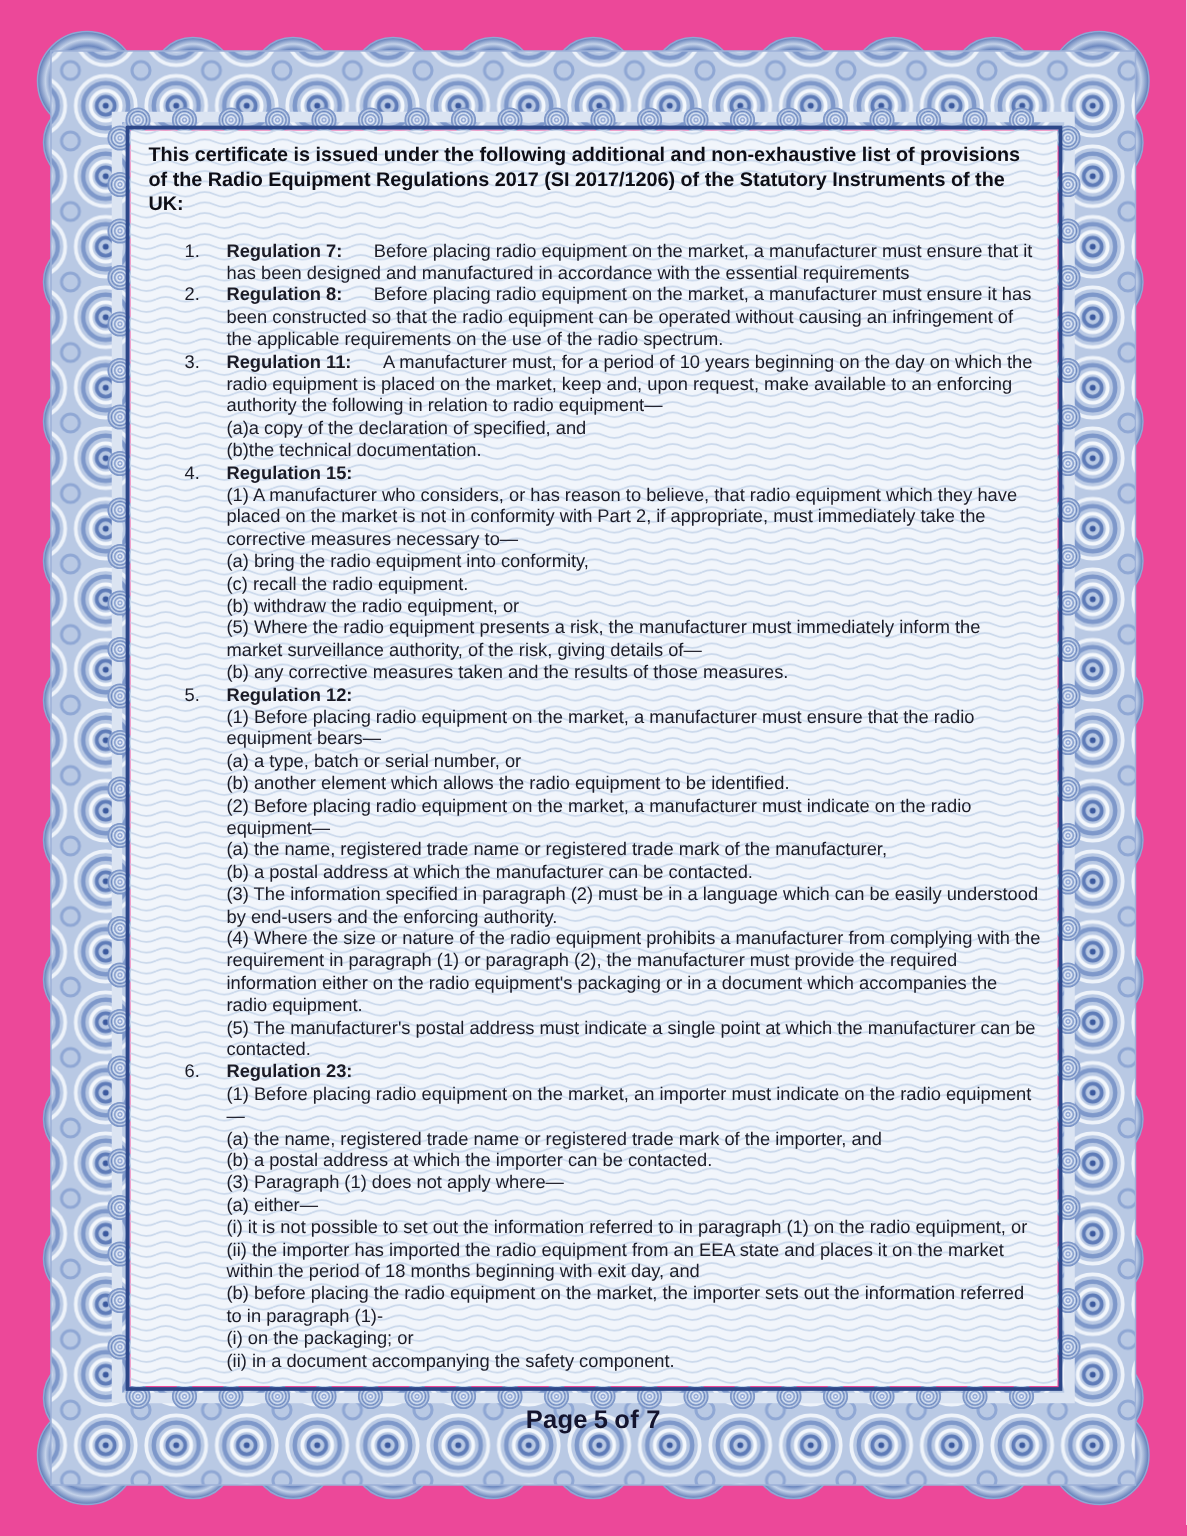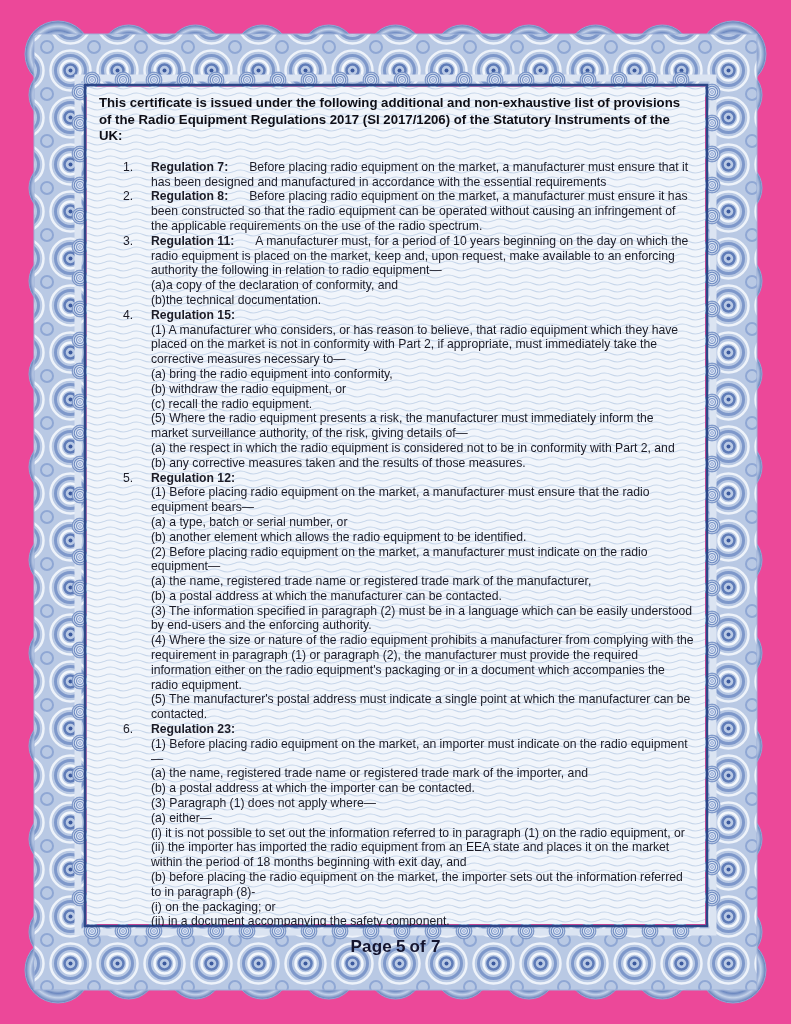--- a/index.html
+++ b/index.html
@@ -272,44 +272,43 @@
             </span>
           </span>
         </li>
 
         <li class="reg">
           <span class="reg-num">3.</span>
           <span class="reg-body">
             <span class="reg-title">Regulation 11:</span><span class="reg-text">A manufacturer must, for a period of 10 years beginning on the day on which the radio equipment is placed on the market, keep and, upon request, make available to an enforcing authority the following in relation to radio equipment—</span>
             <span class="reg-lines">
 
-                <span class="reg-line">(a)a copy of the declaration of conformity, and</span>
+                <span class="reg-line">(a)a copy of the declaration of specified, and</span>
 
                 <span class="reg-line">(b)the technical documentation.</span>
               </span>
           </span>
         </li>
 
         <li class="reg">
           <span class="reg-num">4.</span>
           <span class="reg-body">
             <span class="reg-title">Regulation 15:</span><span class="reg-text"></span>
             <span class="reg-lines">
 
                 <span class="reg-line">(1) A manufacturer who considers, or has reason to believe, that radio equipment which they have placed on the market is not in conformity with Part 2, if appropriate, must immediately take the corrective measures necessary to—</span>
 
                 <span class="reg-line">(a) bring the radio equipment into conformity,</span>
 
+                <span class="reg-line">(c) recall the radio equipment.</span>
+
                 <span class="reg-line">(b) withdraw the radio equipment, or</span>
 
-                <span class="reg-line">(c) recall the radio equipment.</span>
-
                 <span class="reg-line">(5) Where the radio equipment presents a risk, the manufacturer must immediately inform the market surveillance authority, of the risk, giving details of—</span>
 
-                <span class="reg-line">(a) the respect in which the radio equipment is considered not to be in conformity with Part 2, and</span>
 
                 <span class="reg-line">(b) any corrective measures taken and the results of those measures.</span>
               </span>
           </span>
         </li>
 
         <li class="reg">
           <span class="reg-num">5.</span>
           <span class="reg-body">
             <span class="reg-title">Regulation 12:</span><span class="reg-text"></span>
@@ -350,21 +349,21 @@
 
 
                 <span class="reg-line">(3) Paragraph (1) does not apply where—</span>
 
                 <span class="reg-line">(a) either—</span>
 
                 <span class="reg-line">(i) it is not possible to set out the information referred to in paragraph (1) on the radio equipment, or</span>
 
                 <span class="reg-line">(ii) the importer has imported the radio equipment from an EEA state and places it on the market within the period of 18 months beginning with exit day, and</span>
 
-                <span class="reg-line">(b) before placing the radio equipment on the market, the importer sets out the information referred to in paragraph (8)-</span>
+                <span class="reg-line">(b) before placing the radio equipment on the market, the importer sets out the information referred to in paragraph (1)-</span>
 
                 <span class="reg-line">(i) on the packaging; or</span>
 
                 <span class="reg-line">(ii) in a document accompanying the safety component.</span>
               </span>
           </span>
         </li>
       </ol>
   </div>
 

